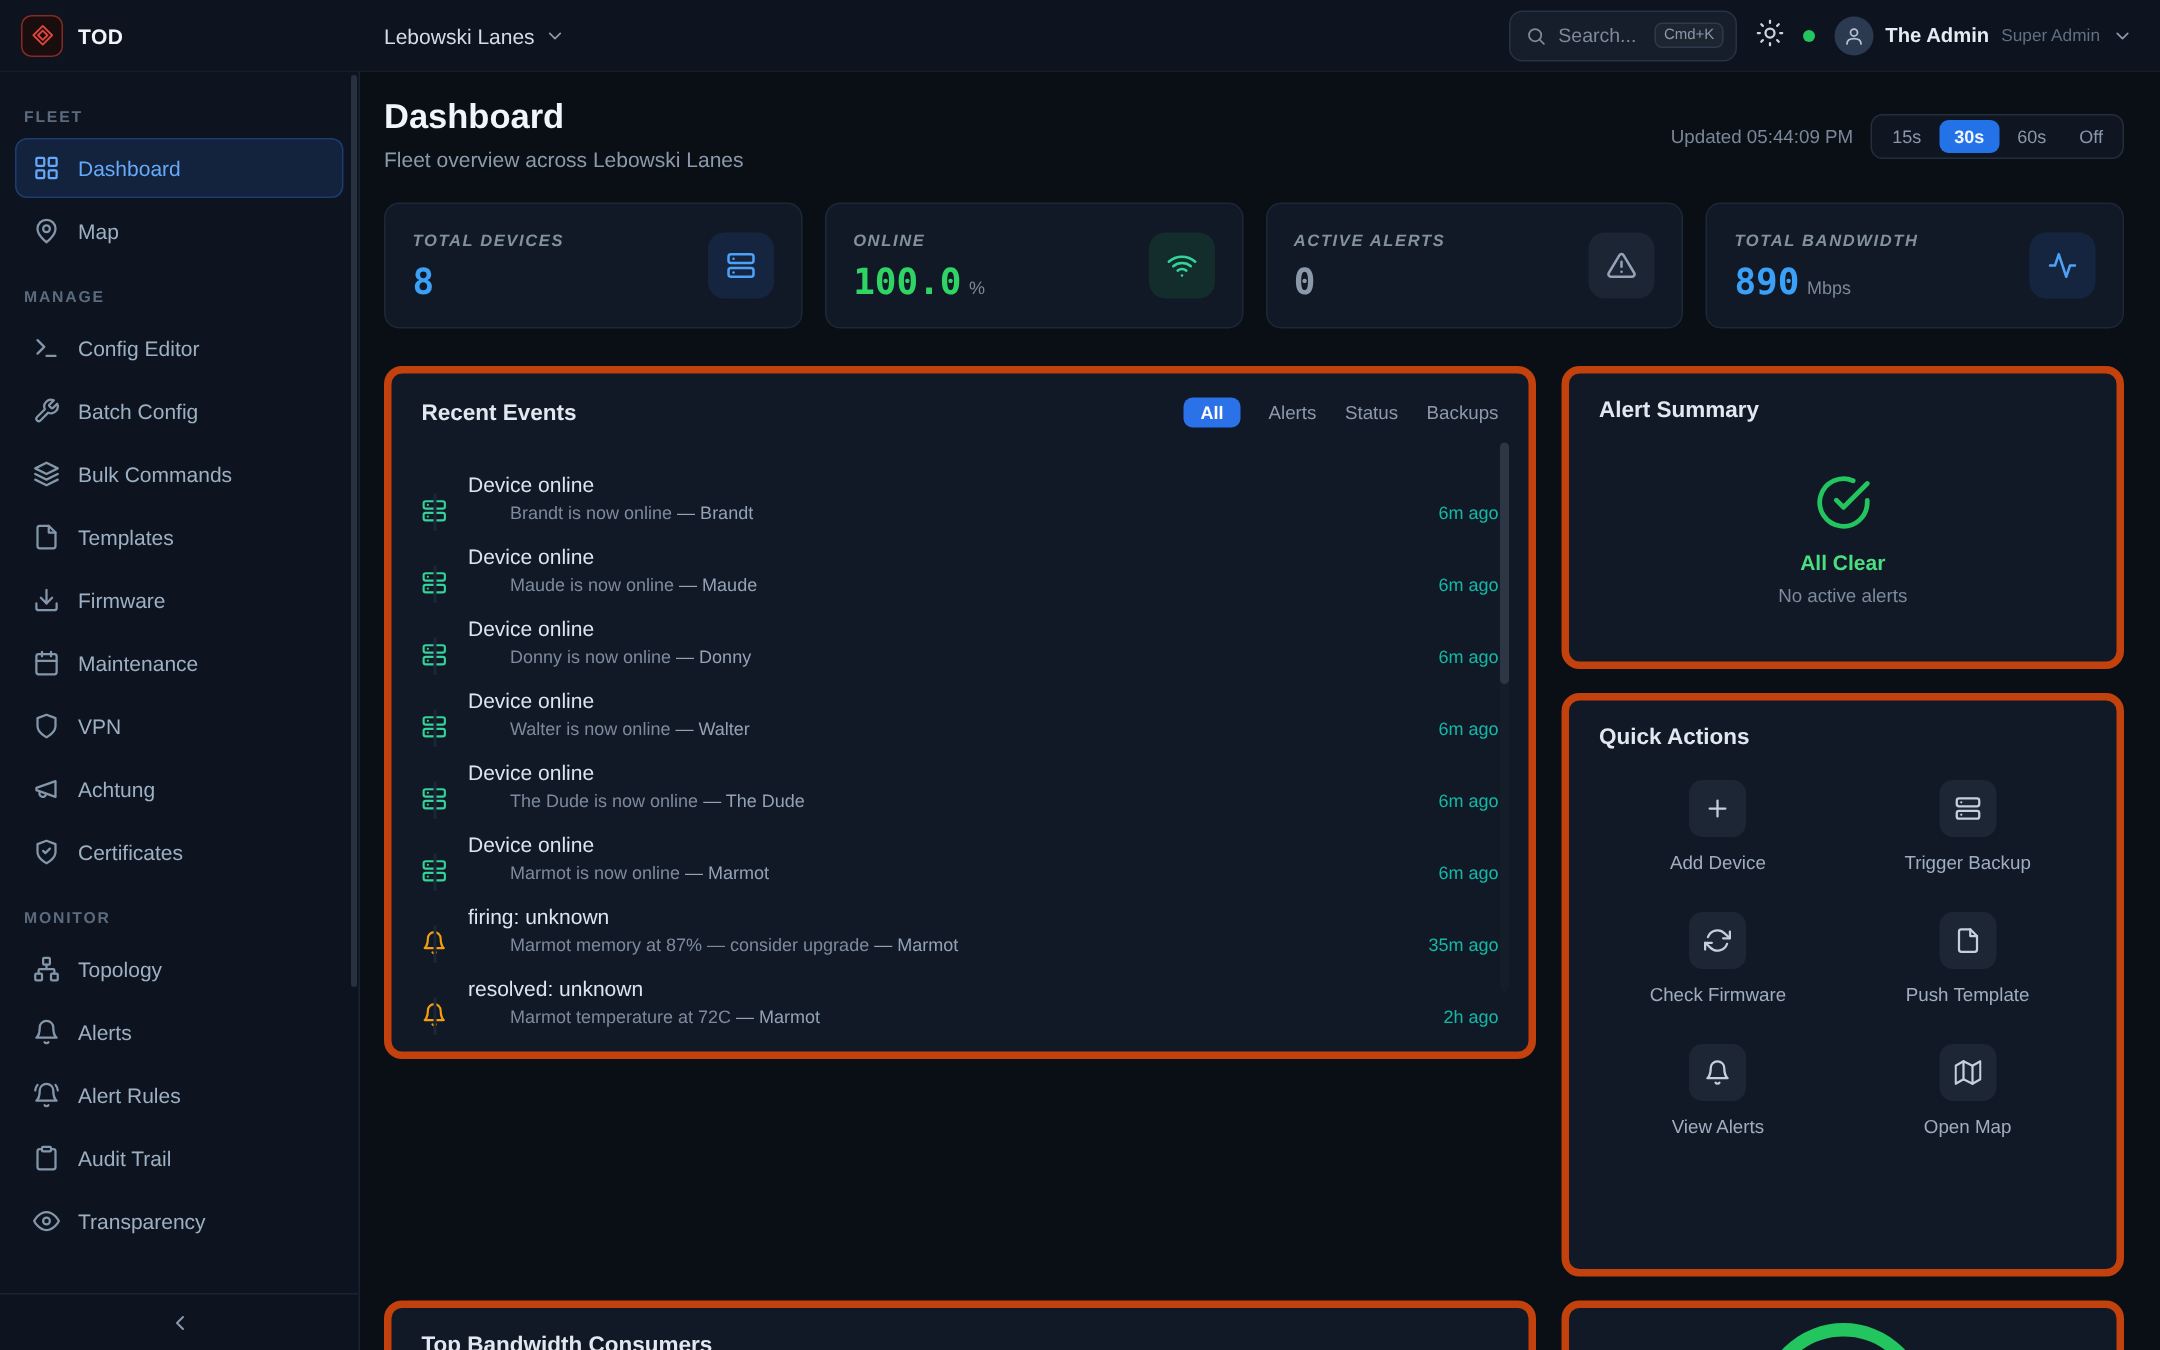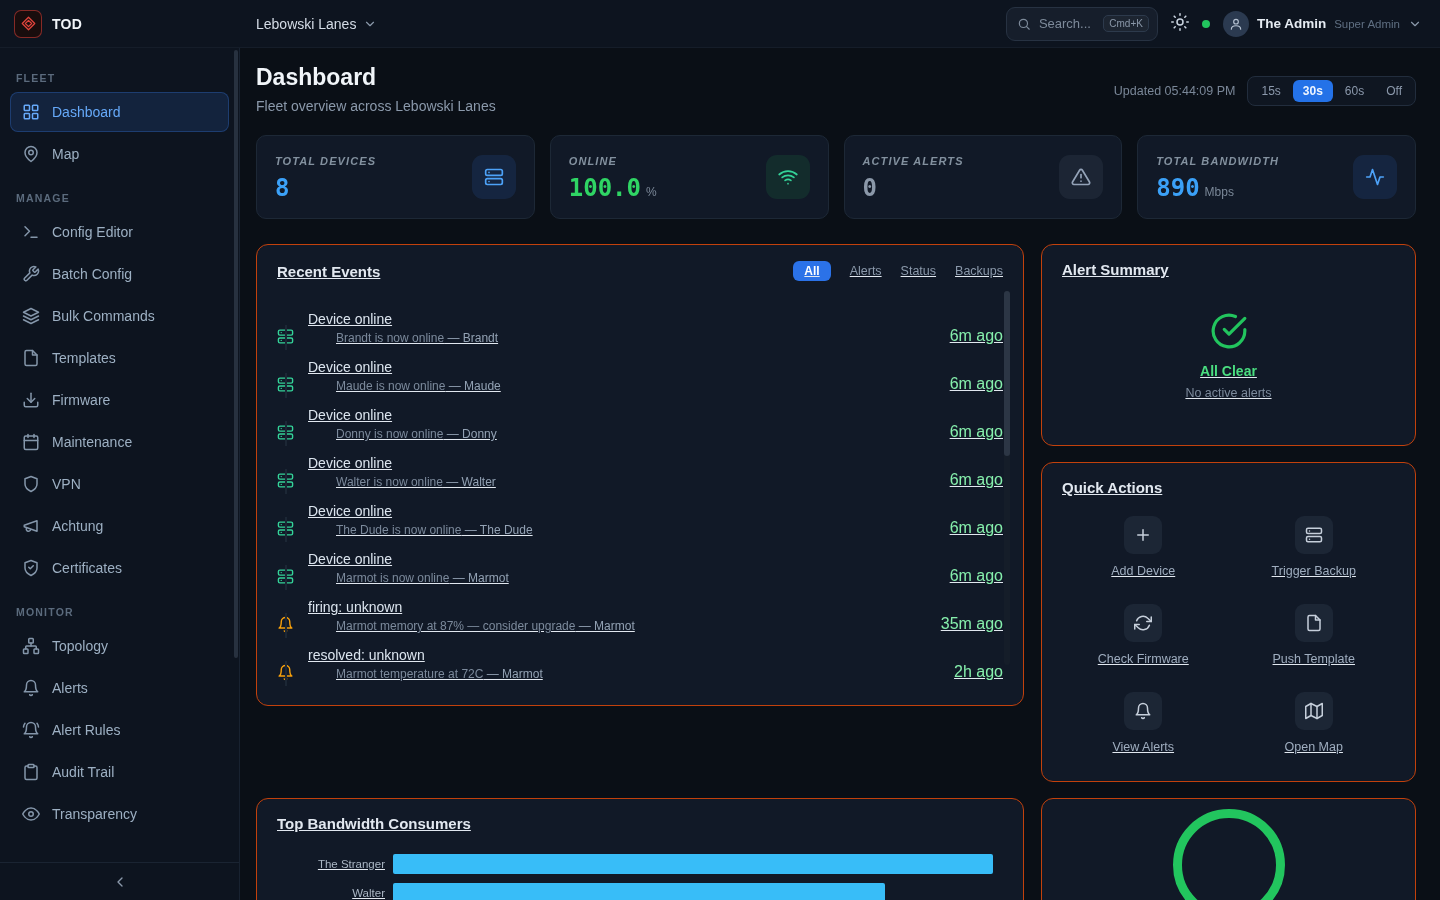--- a/index.html
+++ b/index.html
@@ -88,52 +88,52 @@
   .stat-icon{ width:44px; height:44px; border-radius:11px; display:flex; align-items:center; justify-content:center; }
   .stat-icon span{ width:20px; height:20px; }
   .stat-card[data-color="blue"]  .stat-value{ color:#3ba1f8; }
   .stat-card[data-color="green"] .stat-value{ color:#2fd564; }
   .stat-card[data-color="gray"]  .stat-value{ color:#8b98a9; }
   .stat-card[data-color="blue"]  .stat-icon{ background:rgba(59,130,246,.12); color:#4da2f8; }
   .stat-card[data-color="green"] .stat-icon{ background:rgba(34,197,94,.11); color:#34d399; }
   .stat-card[data-color="gray"]  .stat-icon{ background:rgba(148,163,184,.09); color:#94a3b8; }
 
   .content-grid{ display:grid; grid-template-columns:1fr 375px; column-gap:17px; row-gap:16px; align-items:start; }
-  .panel{ background:#111927; border:1px solid #c2410c; border-radius:12px;text-decoration:underline; }
+  .panel{ background:#111927; border:5px solid #c2410c; border-radius:12px; }
   .panel-header{ display:flex; align-items:center; justify-content:space-between; padding:16px 20px 10px; }
   .panel-title{ font-size:15px; font-weight:700; color:#e2e8f0; }
 
   
   .events-panel{ height:462px; position:relative; overflow:hidden; }
   .tabs{ display:flex; align-items:center; gap:19px; }
   .tab{ font-size:12.5px; color:#8b99ab; }
   .tab.active{ background:#2b72e8; color:#fff; padding:3px 11px; border-radius:6px; font-size:12px; font-weight:600; }
   .events-list{ padding-top:6px; overflow:hidden; height:404px; }
   .evt-row{ position:relative; display:flex; align-items:flex-end; height:48px; padding:4px 20px 0; cursor:pointer; }
   .evt-row::after{ content:''; position:absolute; left:28px; top:28px; height:25px; width:1.5px; background:#1c2735; }
   .evt-row:last-child::after{ display:none; }
   .evt-icon{ width:17px; height:17px; margin-top:3px; flex:none; }
   .evt-row[data-kind="device"] .evt-icon{ color:#34d399; }
   .evt-row[data-kind="alert"]  .evt-icon{ color:#f59e0b; }
   .evt-body{ margin-left:14px; }
   .evt-title{ font-size:14px; font-weight:500; color:#dce5ef; line-height:19px; }
   .evt-detail{ font-size:12px; color:#7c8a9c; margin-top:2px;margin-left:28px; }
   .evt-device{ color:#93a2b4; }
-  .evt-time{ margin-left:auto; font-size:16px; color:#86efac; margin-top:3px; }
+  .evt-time{ margin-left:auto; font-size:12px; color:#14b8a6; margin-top:3px; }
   .events-scroll-track{ position:absolute; right:13px; top:46px; bottom:40px; width:6px; background:#151d29; border-radius:3px; }
   .events-scroll-thumb{ width:6px; height:44%; background:#2c3645; border-radius:3px; }
 
   
   .right-col{ display:flex; flex-direction:column; gap:16px; }
   .alert-panel{ height:202px; }
   .alert-body{ display:flex; flex-direction:column; align-items:center; padding-top:24px; }
   .big-check{ width:38px; height:38px; color:#22c55e; }
   .all-clear{ color:#4ade80; font-size:14px; font-weight:700; margin-top:13px; }
   .no-alerts{ color:#7c8a9c; font-size:12.5px; margin-top:7px; }
-  .qa-panel{ height:320px; }
+  .qa-panel{ height:389px; }
   .qa-grid{ display:grid; grid-template-columns:1fr 1fr; row-gap:26px; padding:10px 16px 18px; }
   .qa-item{ display:flex; flex-direction:column; align-items:center; gap:10px; cursor:pointer; }
   .qa-icon{ width:38px; height:38px; border-radius:9px; background:#1c2635; display:flex; align-items:center; justify-content:center; color:#c6cfdb; }
   .qa-icon span{ width:18px; height:18px; }
   .qa-label{ font-size:12.5px; color:#9fadbf; }
 
   
   .bw-panel{ grid-column:1; height:280px; overflow:hidden; }
   .bw-rows{ padding:12px 30px 0 20px; }
   .bw-row{ display:flex; align-items:center; margin-bottom:9px; }

